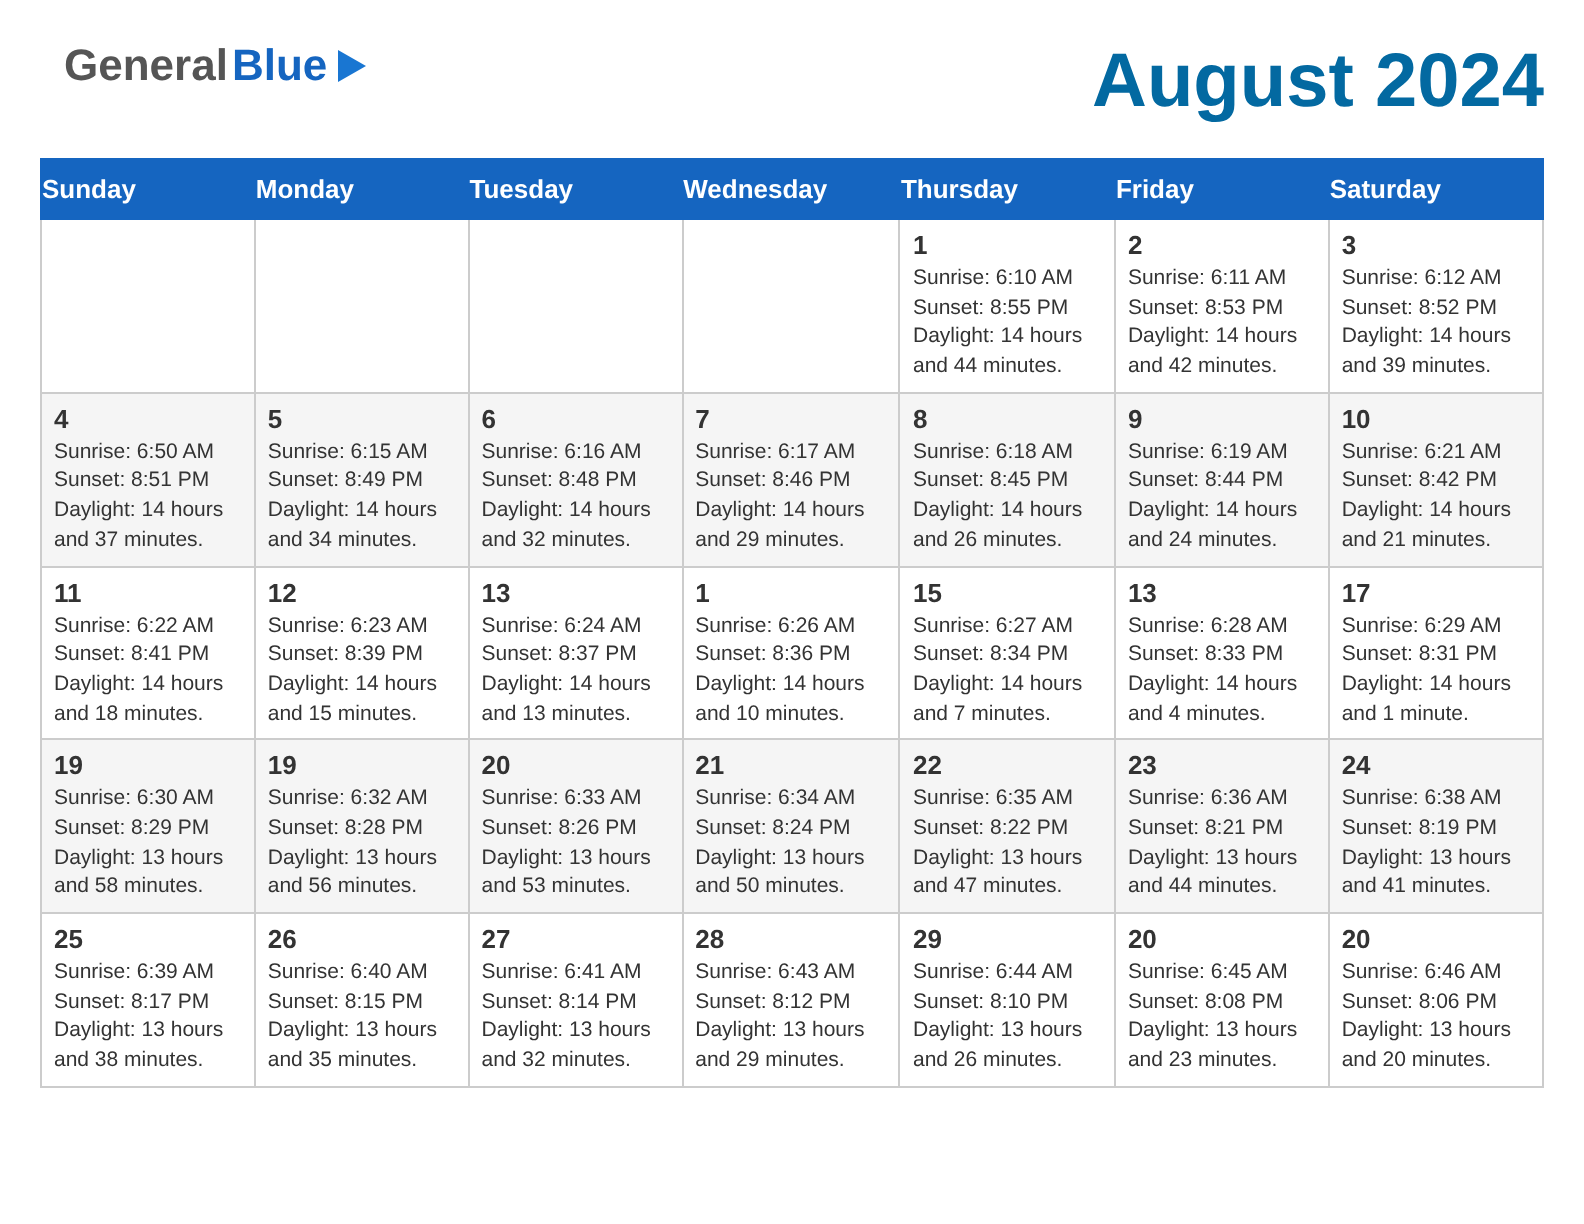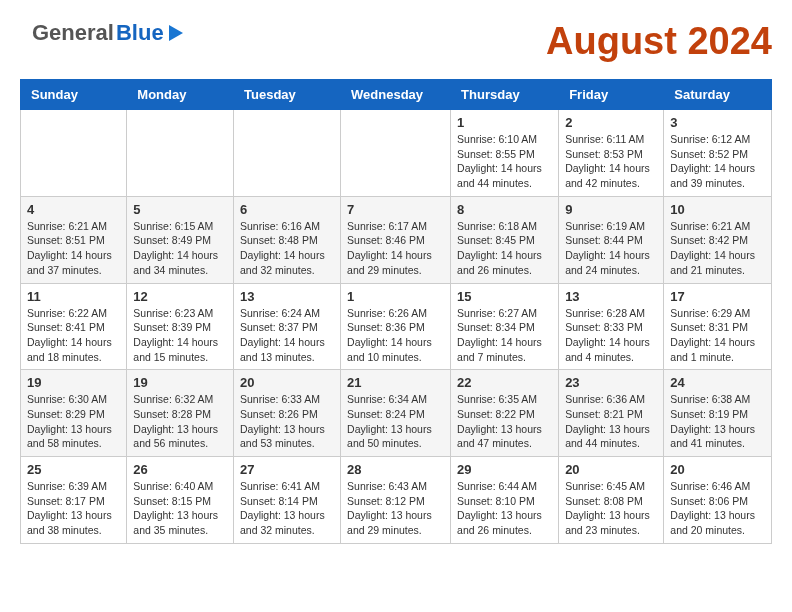--- a/index.html
+++ b/index.html
@@ -21,36 +21,36 @@
       display: flex;
       flex-direction: column;
       align-items: flex-start;
     }
     .title-area {
       text-align: right;
     }
     .month-title {
       font-size: 38px;
       font-weight: bold;
-      color: #c2410c;
+      color: #0369a1;
     }
     .location-title {
       font-size: 18px;
       color: #555;
     }
     table {
       width: 100%;
       border-collapse: collapse;
     }
     thead tr {
       background-color: #1565C0;
     }
     thead th {
       color: #fff;
-      padding: 7px 10px;
+      padding: 7px 0;
       font-size: 13px;
       font-weight: bold;
       text-align: left;
       border: 1px solid #1565C0;
     }
     tbody td {
       vertical-align: top;
       padding: 5px 6px;
       border: 1px solid #ccc;
       font-size: 11px;
@@ -149,21 +149,21 @@
         <td>
           <div class="day-number">3</div>
           <div class="day-info">Sunrise: 6:12 AM
 Sunset: 8:52 PM
 Daylight: 14 hours and 39 minutes.</div>
         </td>
       </tr>
       <tr>
         <td>
           <div class="day-number">4</div>
-          <div class="day-info">Sunrise: 6:21 AM
+          <div class="day-info">Sunrise: 6:50 AM
 Sunset: 8:51 PM
 Daylight: 14 hours and 37 minutes.</div>
         </td>
         <td>
           <div class="day-number">5</div>
           <div class="day-info">Sunrise: 6:15 AM
 Sunset: 8:49 PM
 Daylight: 14 hours and 34 minutes.</div>
         </td>
         <td>

